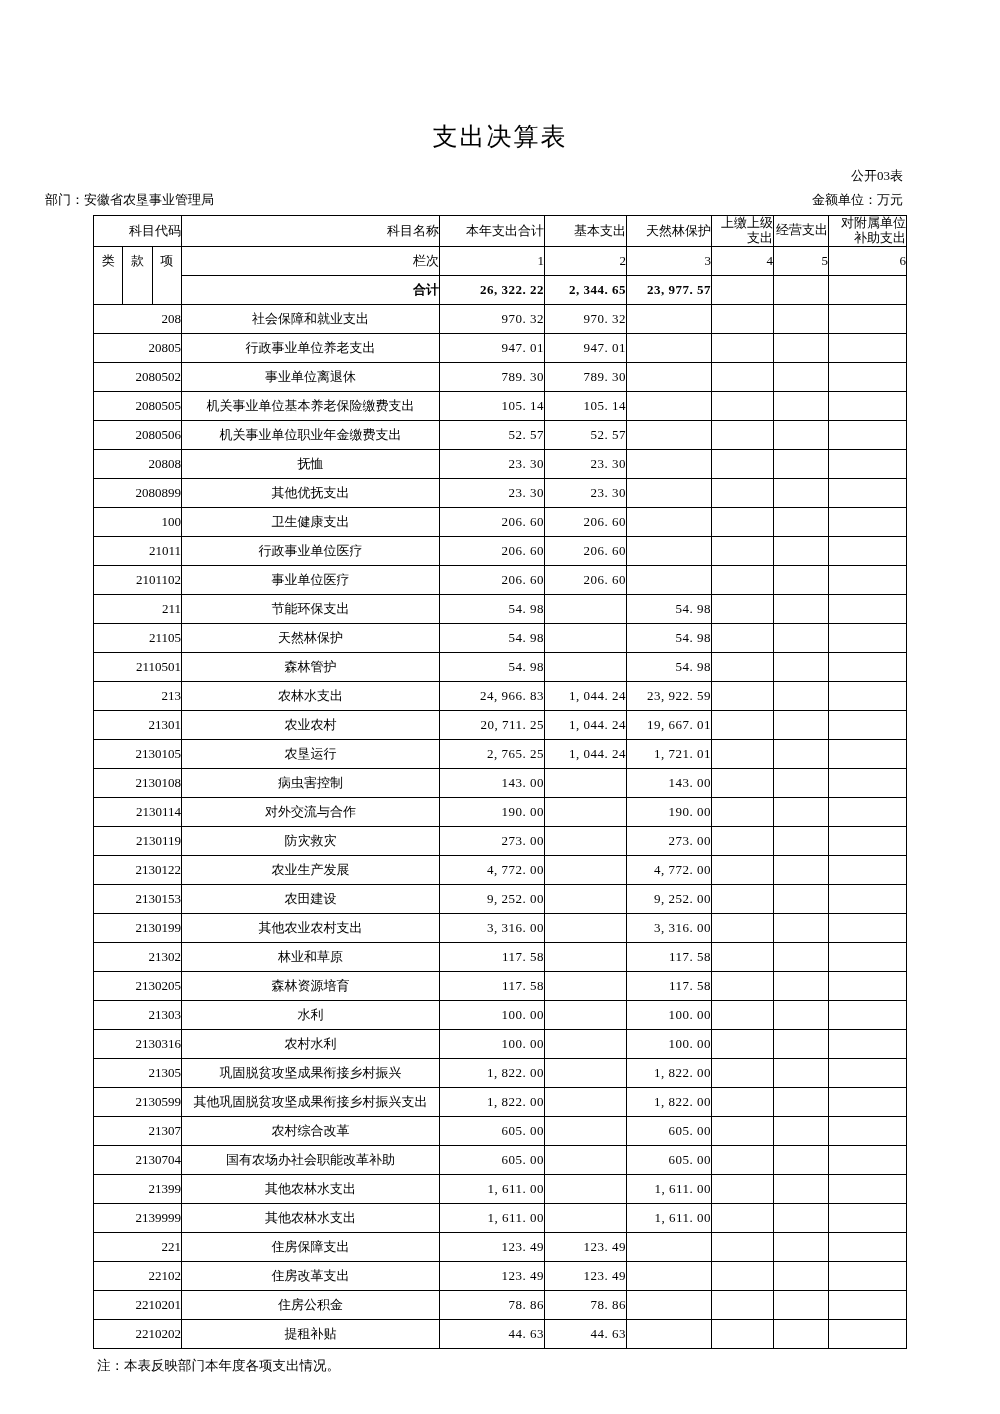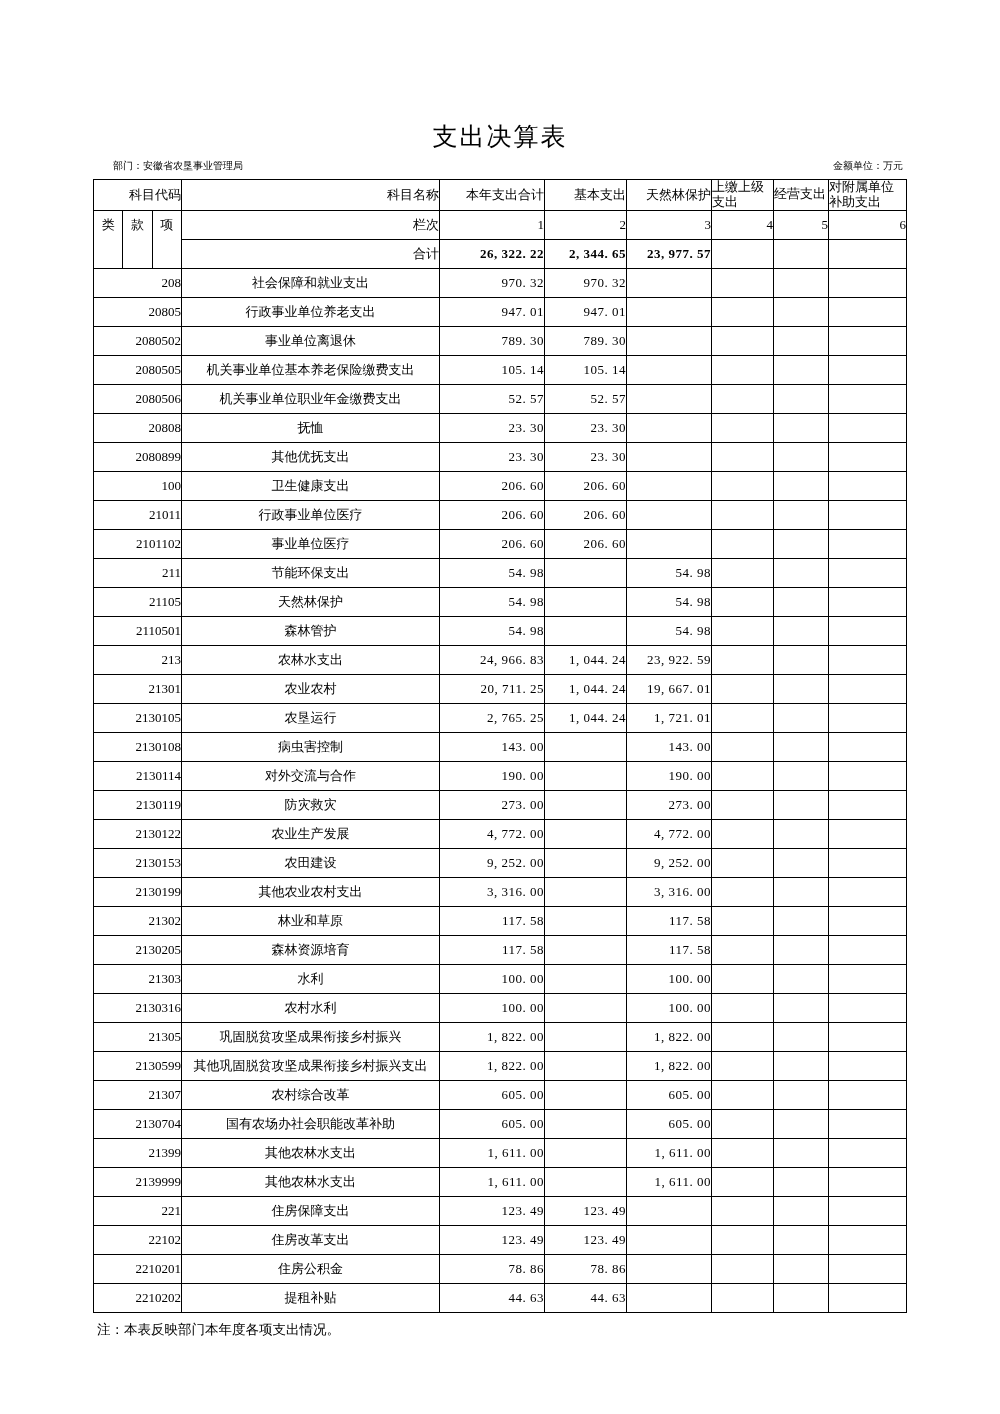--- a/index.html
+++ b/index.html
@@ -31,43 +31,43 @@
   }
   .meta-right {
     text-align: right;
     font-size: 13px;
     margin-right: 97px;
     margin-top: 14px;
   }
   .meta-row {
     display: flex;
     justify-content: space-between;
-    margin: 6px 97px 0 113px;
-    font-size: 10px;
+    margin: 6px 97px 0 45px;
+    font-size: 13px;
   }
   table.main {
     border-collapse: collapse;
     margin: 6px auto 0 auto;
     width: 806px;
     table-layout: fixed;
   }
   table.main td, table.main th {
     border: 1px solid #000000;
     font-size: 13px;
     font-weight: normal;
     padding: 0;
     height: 28px;
     vertical-align: middle;
   }
   .hdr {
     text-align: right;
     font-size: 13.5px;
   }
   .hdr-small {
-    text-align: left;
+    text-align: right;
     font-size: 13px;
     line-height: 1.15;
   }
   td.code {
     padding-left: 10px;
     text-align: right;
     font-size: 13px;
     font-family: "Liberation Serif", serif;
   }
   td.name {
@@ -76,21 +76,21 @@
     font-size: 13.5px;
     font-family: Liberation Serif, serif;
   }
   td.num {
     text-align: right;
     padding-right: 10px;
     font-size: 13px;
     letter-spacing: 0.5px;
   }
   tr.total td {
-    font-weight: normal;
+    font-weight: bold;
   }
   tr.total td.num {
     font-weight: bold;
   }
   .sub-hdr td {
     height: 26px;
   }
   .lanci {
     text-align: right;
     font-size: 13px;
@@ -114,20 +114,21 @@
     border-left: 1px solid #000;
   }
 </style>
 </head>
 <body>
 
 <div class="page">
 
   <div class="doc-title">支出决算表</div>
 
+  <div class="meta-right">公开03表</div>
 
   <div class="meta-row">
     <span>部门：安徽省农垦事业管理局</span>
     <span>金额单位：万元</span>
   </div>
 
   <table class="main">
     <colgroup>
       <col style="width:88px">
       <col style="width:258px">

